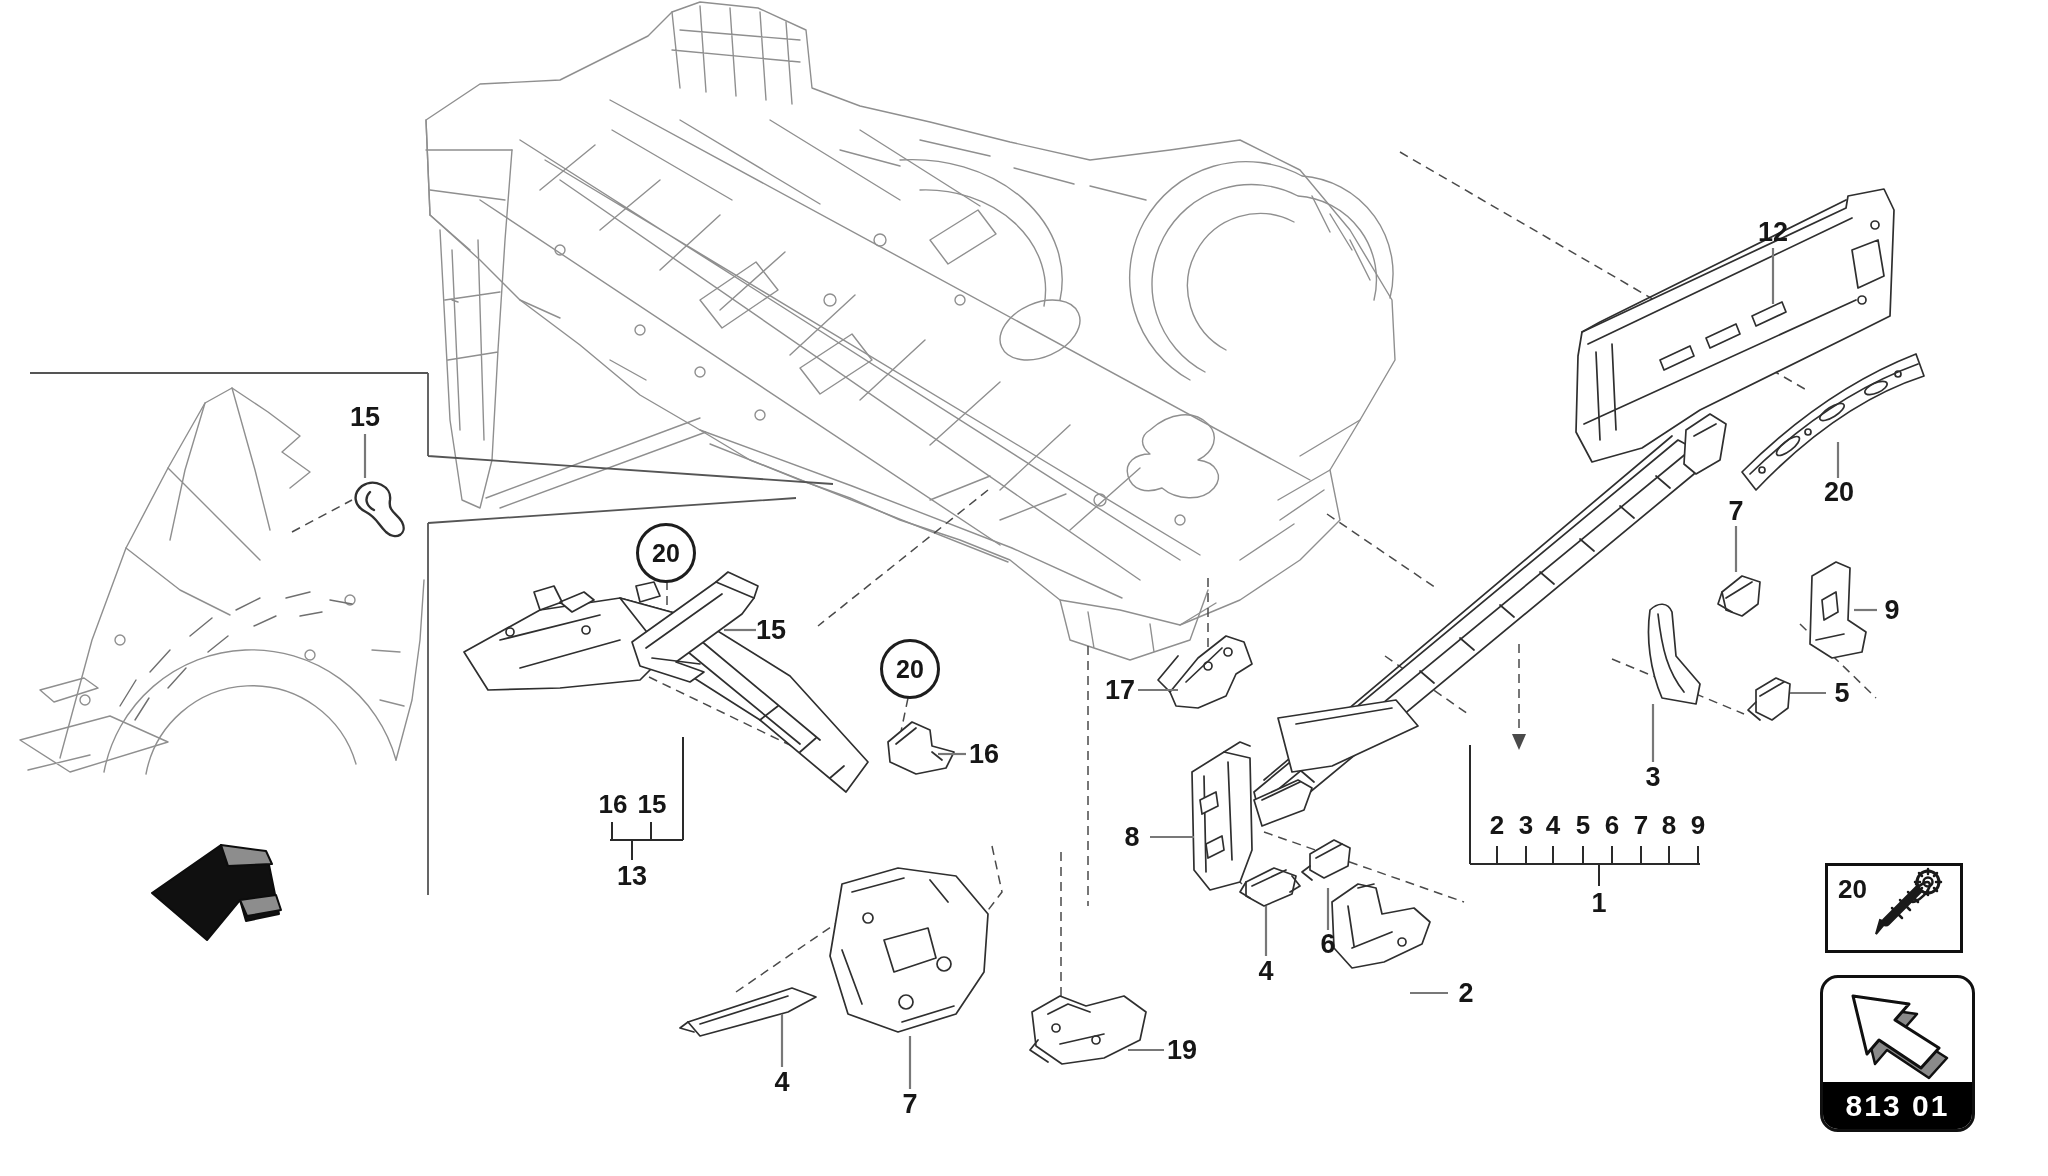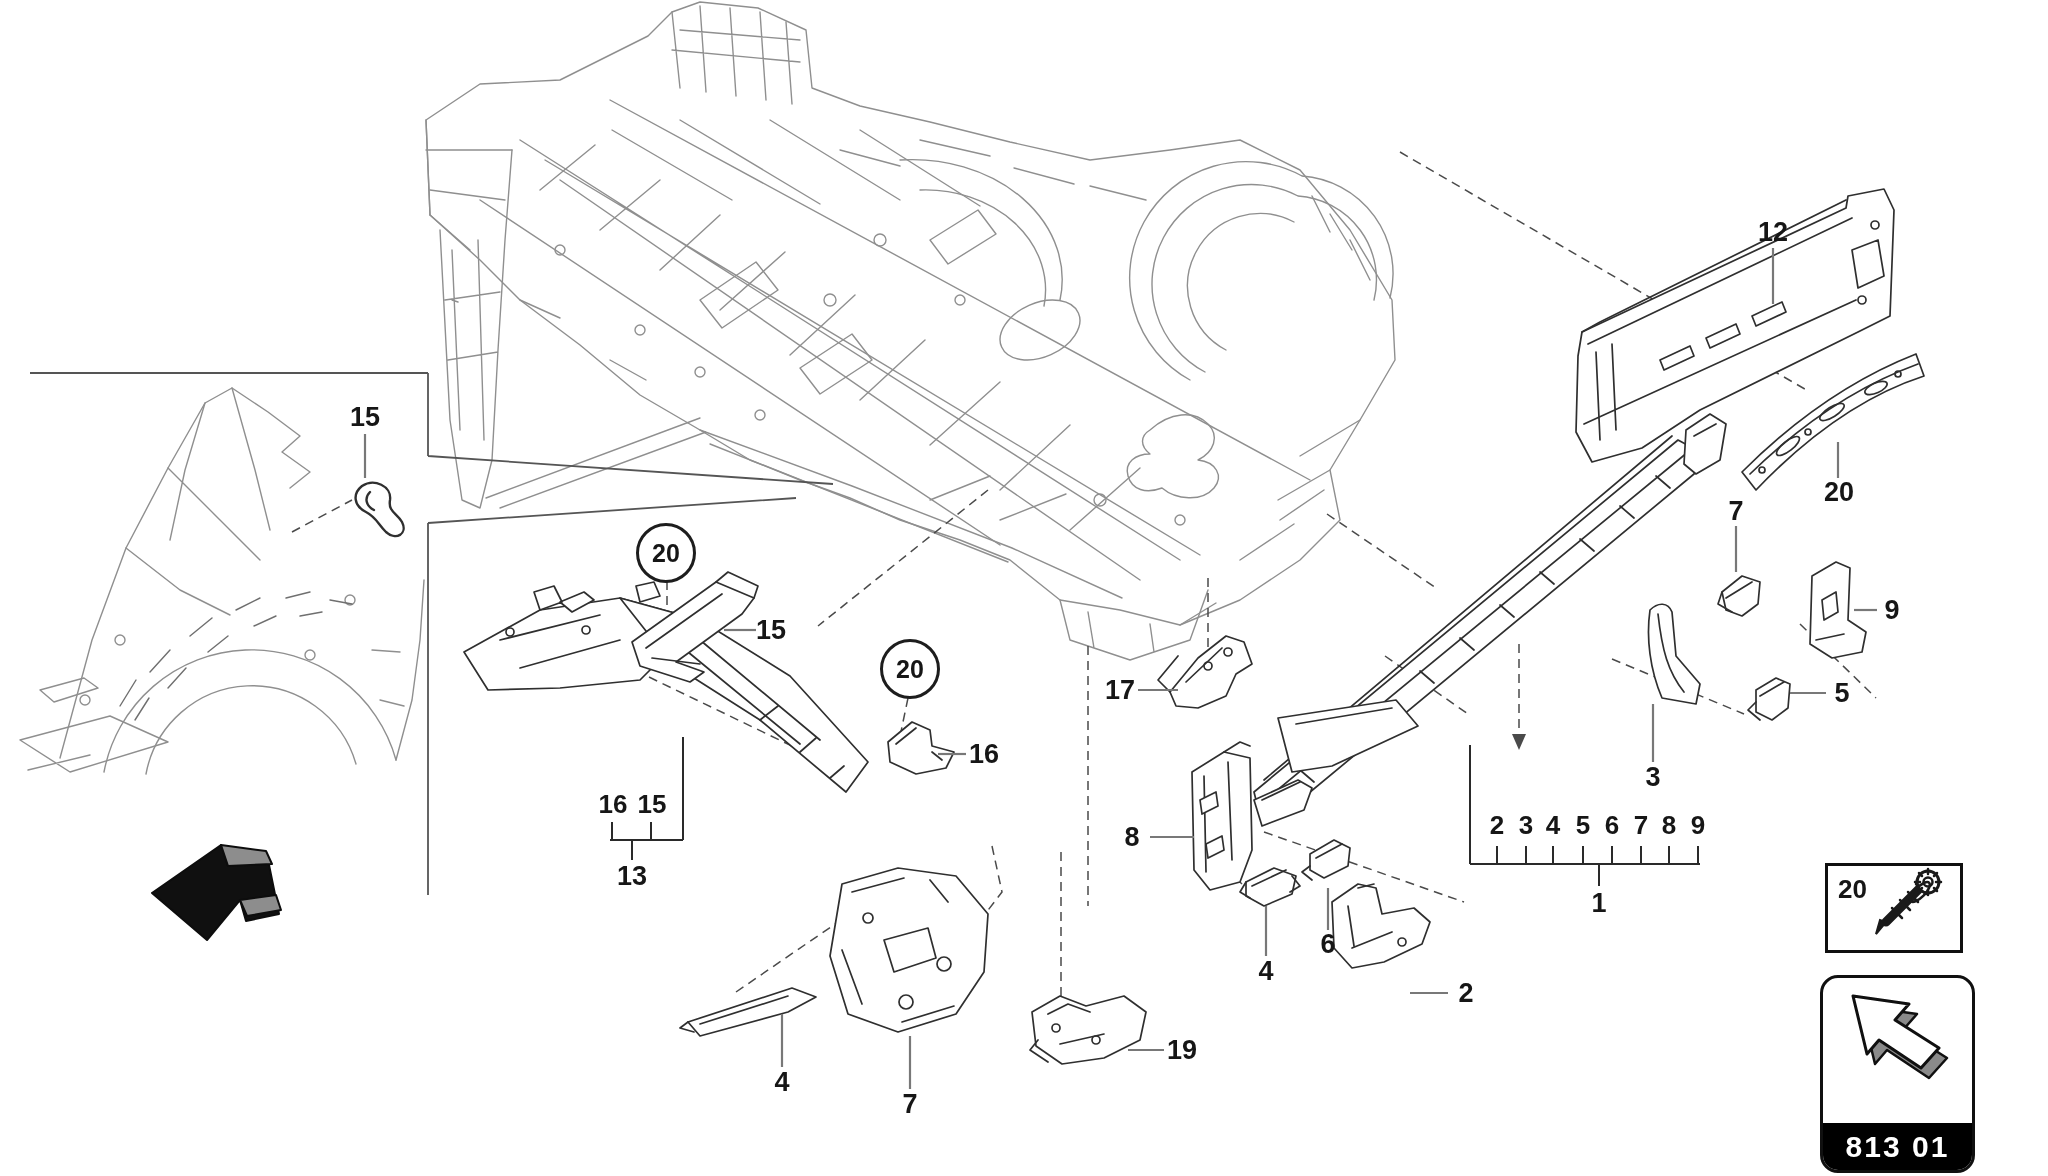--- a/index.html
+++ b/index.html
@@ -8,21 +8,21 @@
   svg.art{position:absolute;left:0;top:0;}
   .lbl{position:absolute;transform:translate(-50%,-50%);font-weight:bold;font-size:27px;
        color:#161616;letter-spacing:0px;line-height:1;white-space:nowrap;}
   .lbl.small{font-size:26px;}
   .circled{position:absolute;width:54px;height:54px;border:3px solid #1d1d1d;border-radius:50%;
            background:#fff;display:flex;align-items:center;justify-content:center;
            font-weight:bold;font-size:25px;color:#161616;transform:translate(-50%,-50%);}
   .legend-box{position:absolute;left:1825px;top:863px;width:138px;height:90px;
               border:3px solid #101010;background:#fff;box-sizing:border-box;}
   .legend-box .num{position:absolute;left:10px;top:8px;font-weight:bold;font-size:26px;color:#161616;}
-  .nav-box{position:absolute;left:1820px;top:975px;width:155px;height:198px;box-sizing:border-box;
+  .nav-box{position:absolute;left:1820px;top:975px;width:155px;height:157px;box-sizing:border-box;
            border:3px solid #101010;border-radius:18px;background:#fff;overflow:hidden;}
   .nav-band{position:absolute;left:0;bottom:0;width:100%;height:47px;background:#000;
             display:flex;align-items:center;justify-content:center;}
   .nav-band span{color:#fff;font-weight:bold;font-size:30px;letter-spacing:2px;}
 </style>
 </head>
 <body>
 
 <div class="stage">
 

